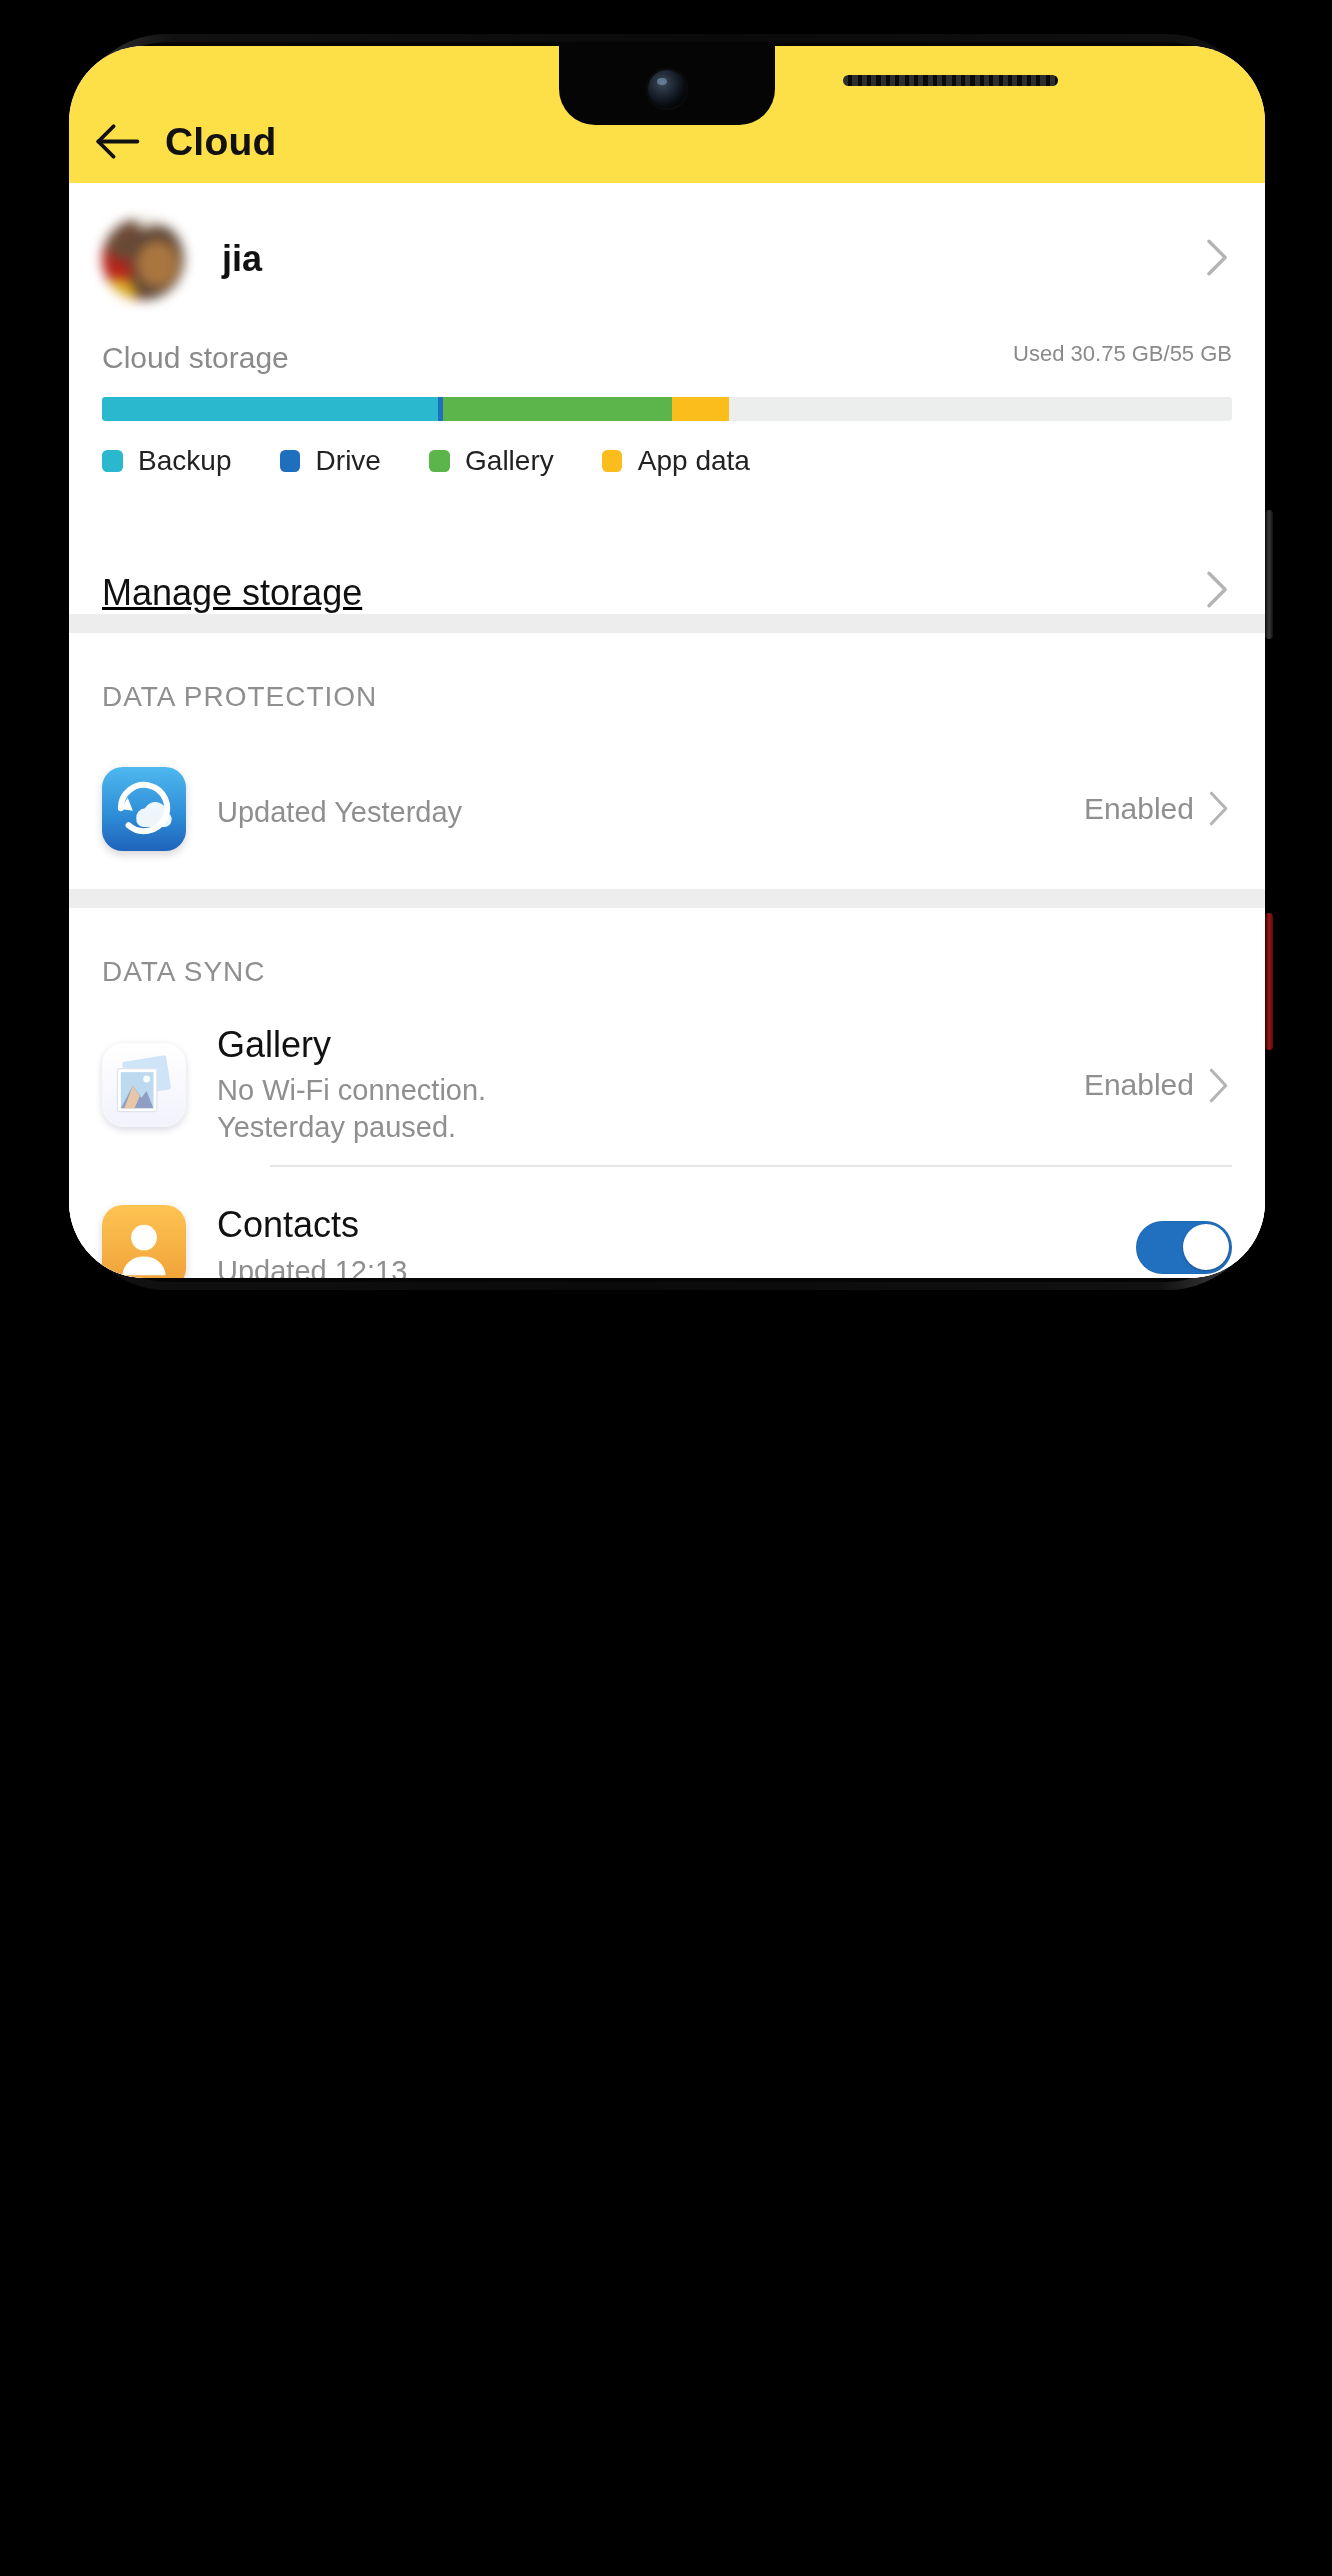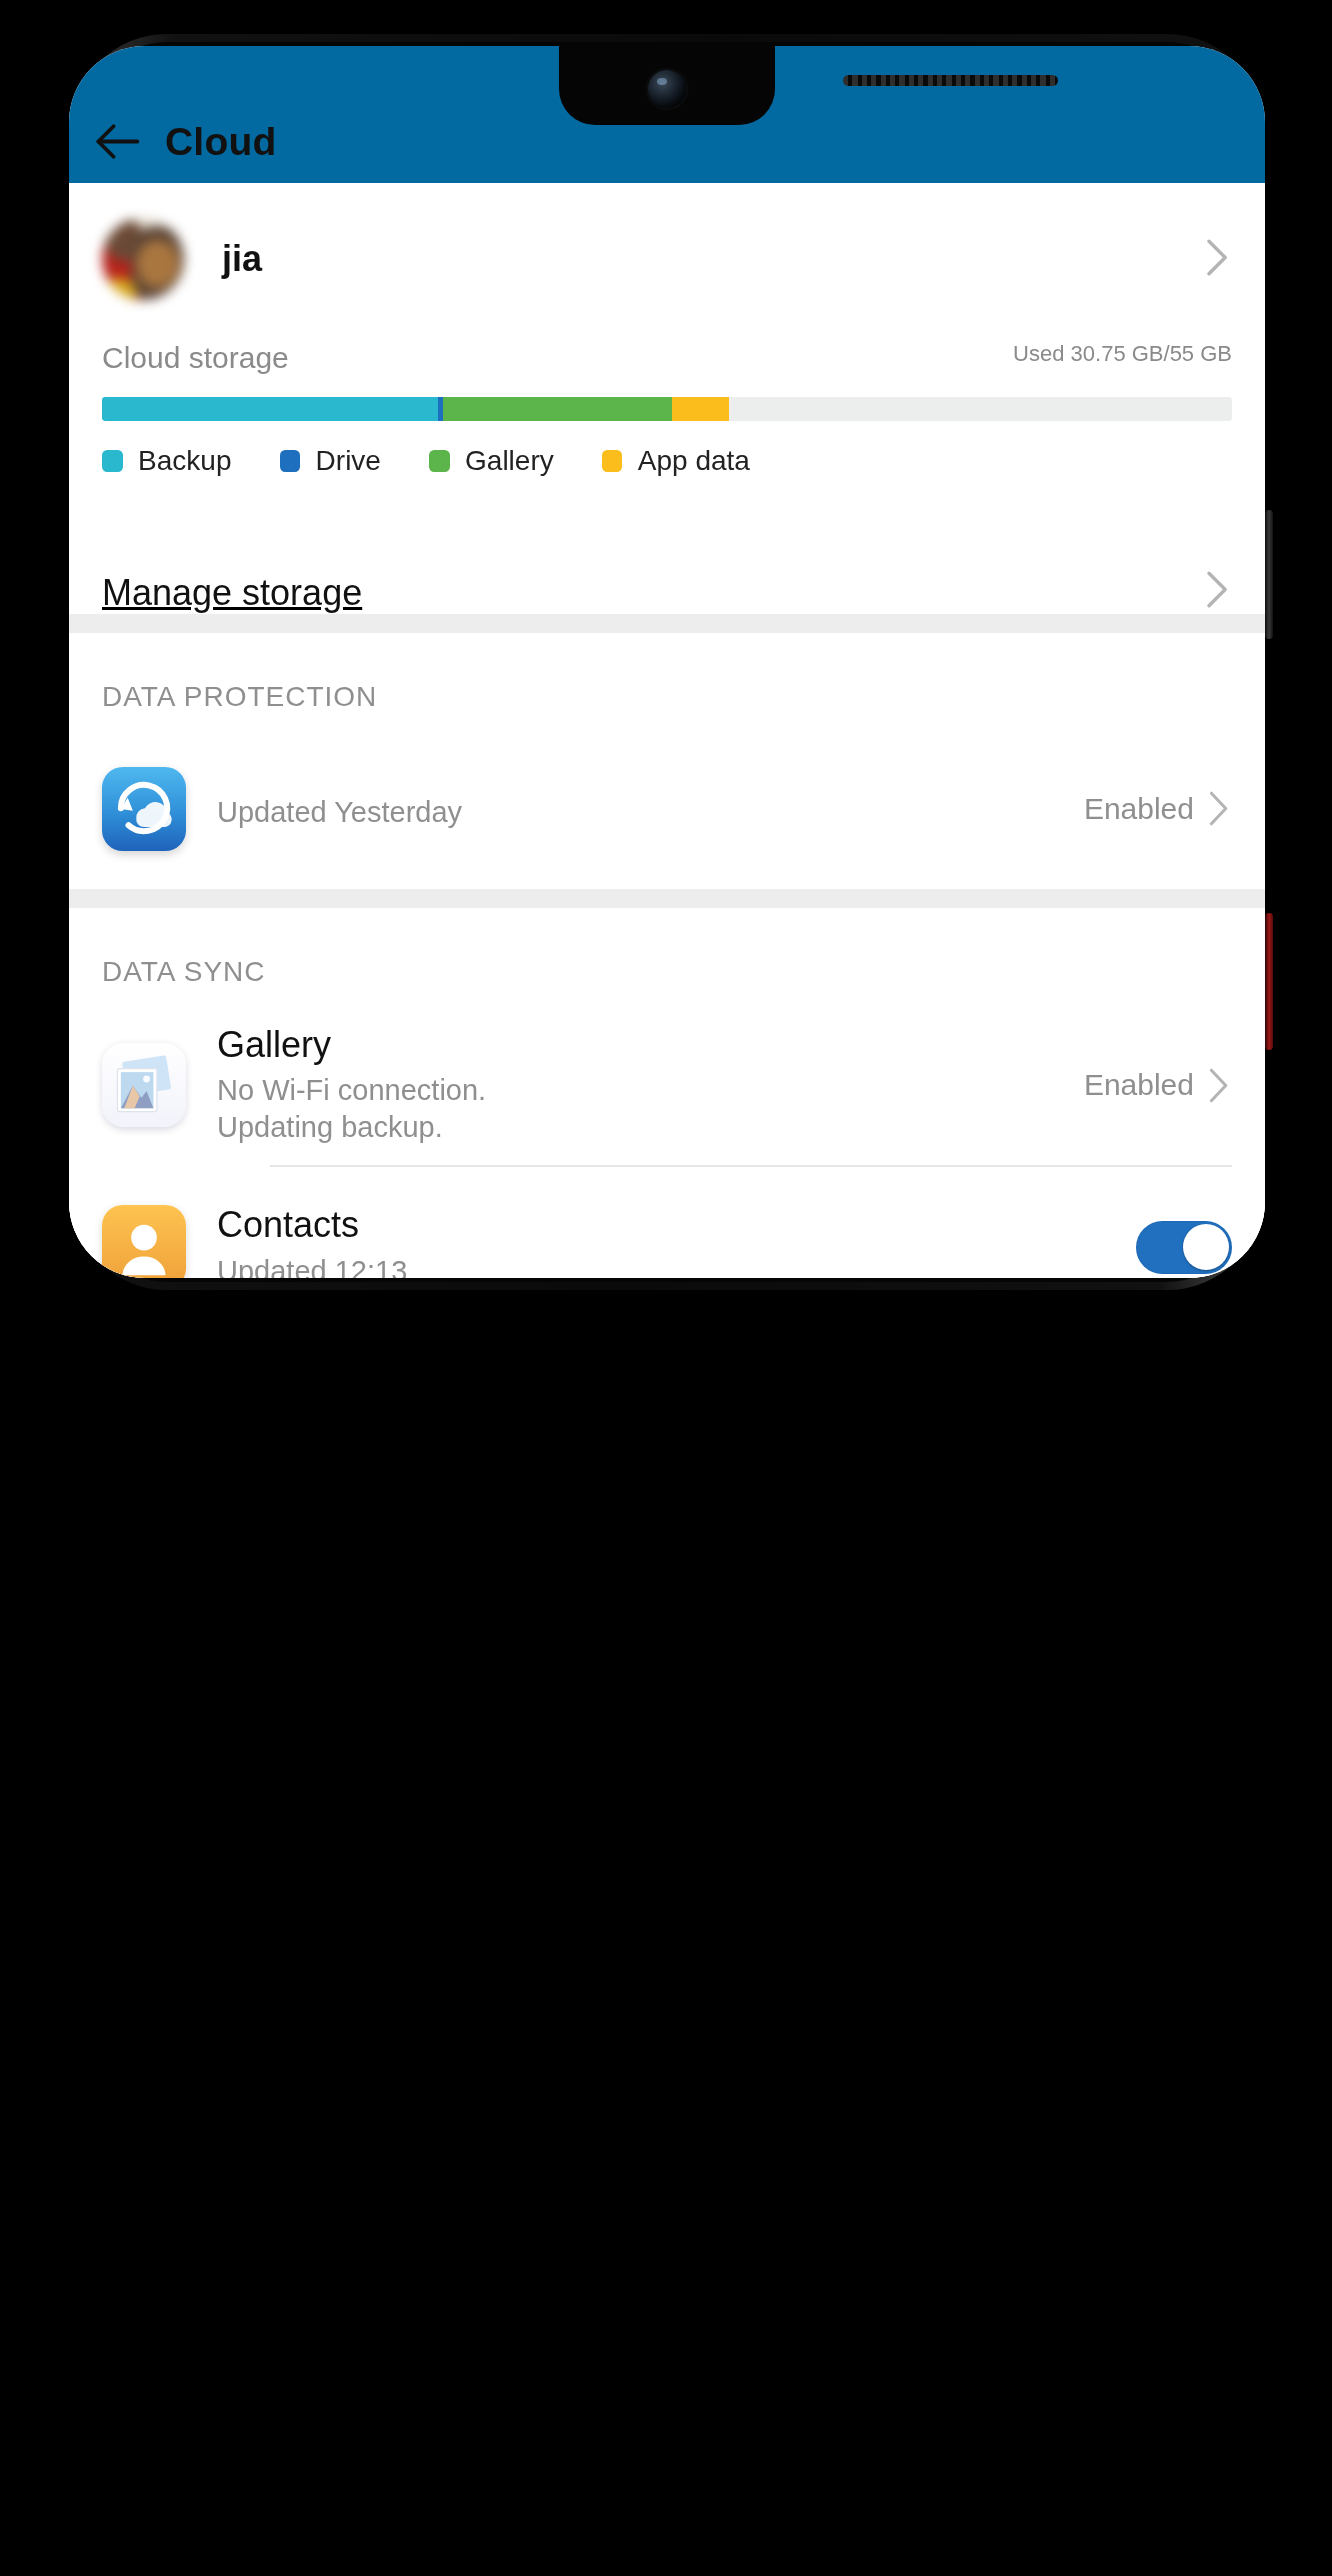--- a/index.html
+++ b/index.html
@@ -67,21 +67,21 @@
     background:rgba(150,190,230,.45);
   }
   .speaker{
     position:absolute; right:-283px; top:29px;
     width:215px; height:11px; border-radius:6.9px;
     background:repeating-linear-gradient(90deg,#2e2e2e 0 5.2px,#0a0a0a 5.2px 9.4px);
     z-index:41;
   }
   
   .appbar{
-    position:relative; height:137px; background:#0369a1;
+    position:relative; height:137px; background:#fde047;
     display:flex; align-items:flex-end; padding:0 0 22px 0;
   }
   .back-btn{
     width:96px; display:flex; align-items:center; justify-content:center;
     cursor:pointer;
   }
   .back-arrow{ display:block; }
   .app-title{
     font-size:39px; font-weight:700; color:#111; letter-spacing:0.2px;
     line-height:1;
@@ -322,21 +322,21 @@
                     <rect x="22" y="34" width="38" height="42" fill="#bcd9f0"></rect>
                     <path d="M22 76 L36 50 L46 64 L52 56 L60 76 Z" fill="#8f9fc4"></path>
                     <path d="M36 50 L44 62 L38 76 L26 76 Z" fill="#e8c7a8"></path>
                     <circle cx="52" cy="42" r="4" fill="#ffffff" opacity=".9"></circle>
                   </svg>
                 </div>
               </div>
               <div class="row-text">
                 <div class="row-title">Gallery</div>
                 <div class="row-sub" style="white-space:pre-line">No Wi-Fi connection.
-Updating backup.</div>
+Yesterday paused.</div>
               </div>
               <div class="row-right">
                 <div class="row-status">Enabled</div>
                 <svg width="26" height="39" viewBox="0 0 30 46">
                   <path d="M6 5 L23 23 L6 41" fill="none" stroke="#b4b4b4" stroke-width="3.6" stroke-linecap="round" stroke-linejoin="round"></path>
                 </svg>
               </div>
             </div>
 
             <div class="row divider">

